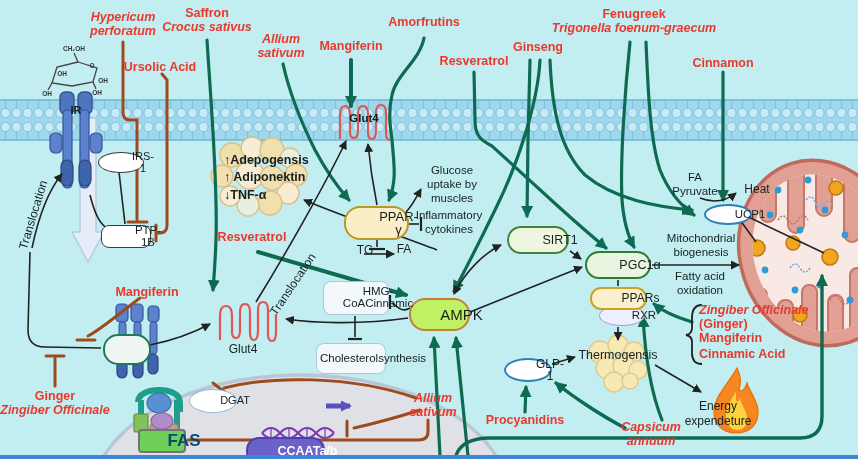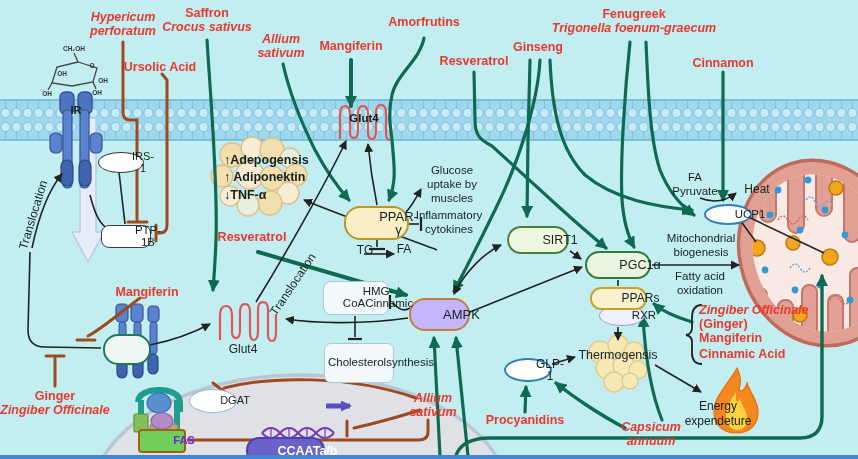--- a/index.html
+++ b/index.html
@@ -20,28 +20,28 @@
   .n{position:absolute;z-index:3;box-sizing:border-box;display:flex;align-items:center;
      justify-content:center;background:#fff;border:1.6px solid #3c3c3c;border-radius:11px;
      font-size:12px;color:#15201f;text-align:center;line-height:1.02;padding-left:44px;}
   .oval{border-radius:50%;}
   .n.akt{background:#edf6f0;border:2px solid #1d7a5c;font-size:12.5px;border-radius:15px;}
   .n.pparg{background:#faeec6;border:2px solid #bb9629;border-radius:16px;font-size:13px;}
   .n.sirt1{background:#eef6df;border:2px solid #47823d;border-radius:14px;font-size:12.5px;}
   .n.pgc1a{background:#e9f5e0;border:2px solid #2f7d35;border-radius:14px;font-size:12.5px;}
   .n.ppars{background:#faf0cd;border:2px solid #c9a227;border-radius:11px;}
   .n.rxr{background:#eef1fd;border:1.5px solid #98a4d6;font-size:11.5px;}
-  .n.ampk{background:#c4b5fd;border:2px solid #c0803c;border-radius:16px;font-size:13px;}
+  .n.ampk{background:#bef264;border:2px solid #c0803c;border-radius:16px;font-size:15px;}
   .n.box{background:#f2f8fc;border:1.5px solid #a9c9da;border-radius:8px;font-size:11.5px;}
   .n.blue{border:2px solid #2e7fb8;}
   .n.dgat{border:1.5px solid #8fb8d8;font-size:11px;}
   .n.ccaat{background:#6a61c9;border:2px solid #4a42a8;border-radius:13px;color:#fff;
            font-weight:bold;font-size:12.5px;margin-top:40px;}
-  .n.fas{background:#6ecf5a;border:2px solid #a16207;border-radius:4px;color:#6d28d9;
-         font-weight:bold;font-size:11px;}
+  .n.fas{background:#6ecf5a;border:2px solid #737373;border-radius:4px;color:#0c4a6e;
+         font-weight:bold;font-size:17px;}
   .tiny{position:absolute;z-index:4;font-size:6.5px;color:#333;font-weight:bold;
         white-space:nowrap;transform:translateX(-50%);}
   #bottom-edge{position:absolute;left:0;bottom:0;width:858px;height:4px;background:#3f87d6;z-index:5;}
 </style>
 </head>
 <body>
 
 <div id="canvas">
 
 <svg id="diagram-svg" width="858" height="459" viewBox="0 0 858 459">
@@ -402,21 +402,21 @@
 <div class="n akt" style="left:103px;top:334px;width:47px;height:31px;"></div>
 <div class="n pparg" style="left:344px;top:206px;width:65px;height:34px;">PPAR-γ</div>
 <div class="n sirt1" style="left:507px;top:226px;width:62px;height:28px;">SIRT1</div>
 <div class="n pgc1a" style="left:585px;top:251px;width:66px;height:28px;">PGC1α</div>
 <div class="n rxr oval" style="left:599px;top:305px;width:39px;height:21px;">RXR</div>
 <div class="n ppars" style="left:590px;top:287px;width:57px;height:23px;">PPARs</div>
 <div class="n ampk" style="left:409px;top:298px;width:61px;height:33px;">AMPK</div>
 <div class="n box" style="left:323px;top:281px;width:66px;height:34px;">
   <span><span class="ln">HMG-CoA</span><span class="ln">Cinnamic</span></span>
 </div>
-<div class="n box" style="left:324px;top:343px;width:70px;height:40px;border-radius:7px;">
+<div class="n box" style="left:316px;top:343px;width:70px;height:31px;">
   <span><span class="ln">Cholesterol</span><span class="ln">synthesis</span></span>
 </div>
 <div class="n blue oval" style="left:504px;top:358px;width:47px;height:24px;">GLP-1</div>
 <div class="n blue oval" style="left:704px;top:204px;width:42px;height:21px;font-size:11.5px;">UCP1</div>
 <div class="n dgat oval" style="left:189px;top:389px;width:48px;height:24px;">DGAT</div>
 <div class="n ccaat" style="left:246px;top:397px;width:79px;height:28px;">CCAATa/b</div>
 <div class="n fas" style="left:138px;top:429px;width:41px;height:24px;">FAS</div>
 
 <div id="bottom-edge"></div>
 </div>

